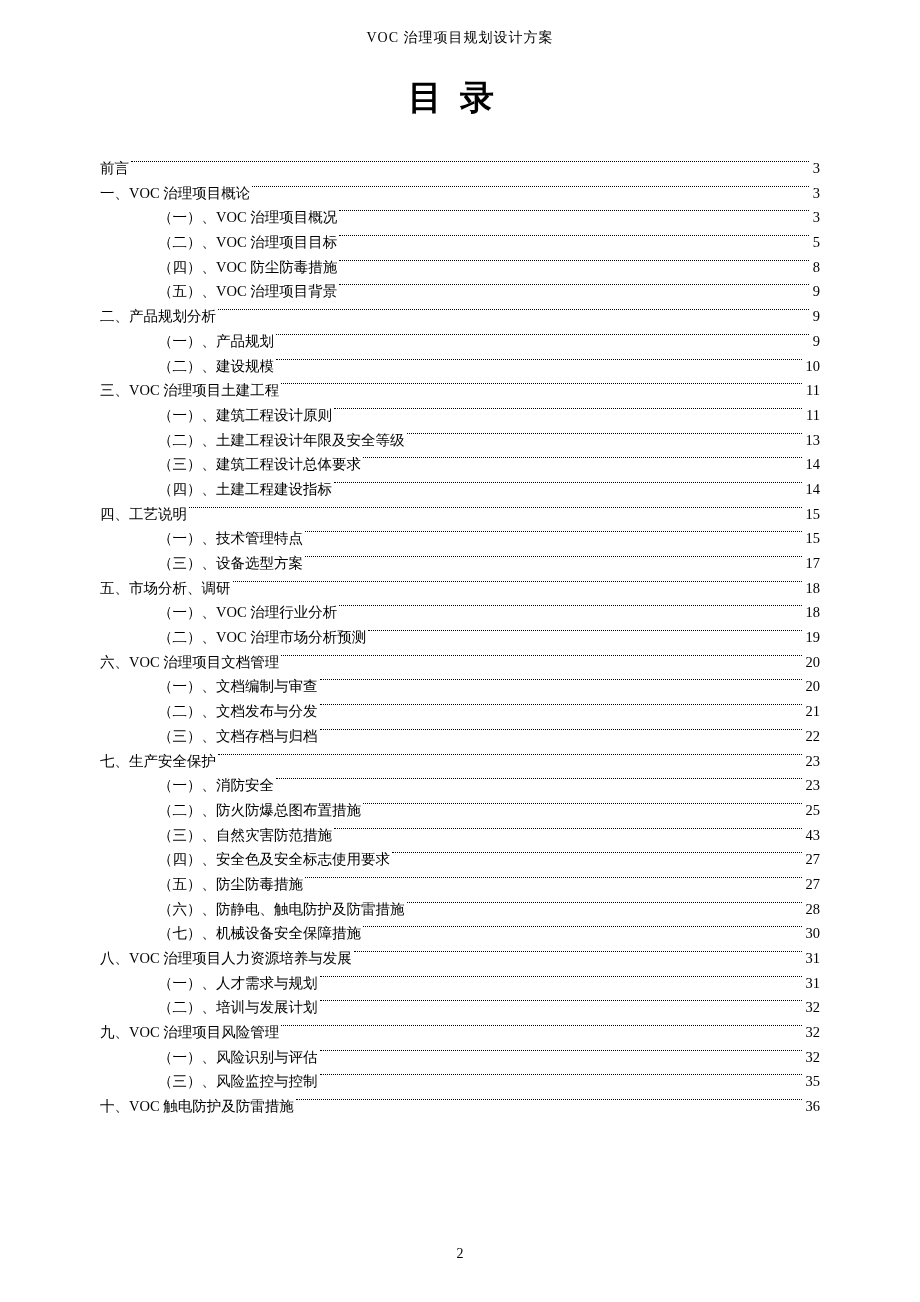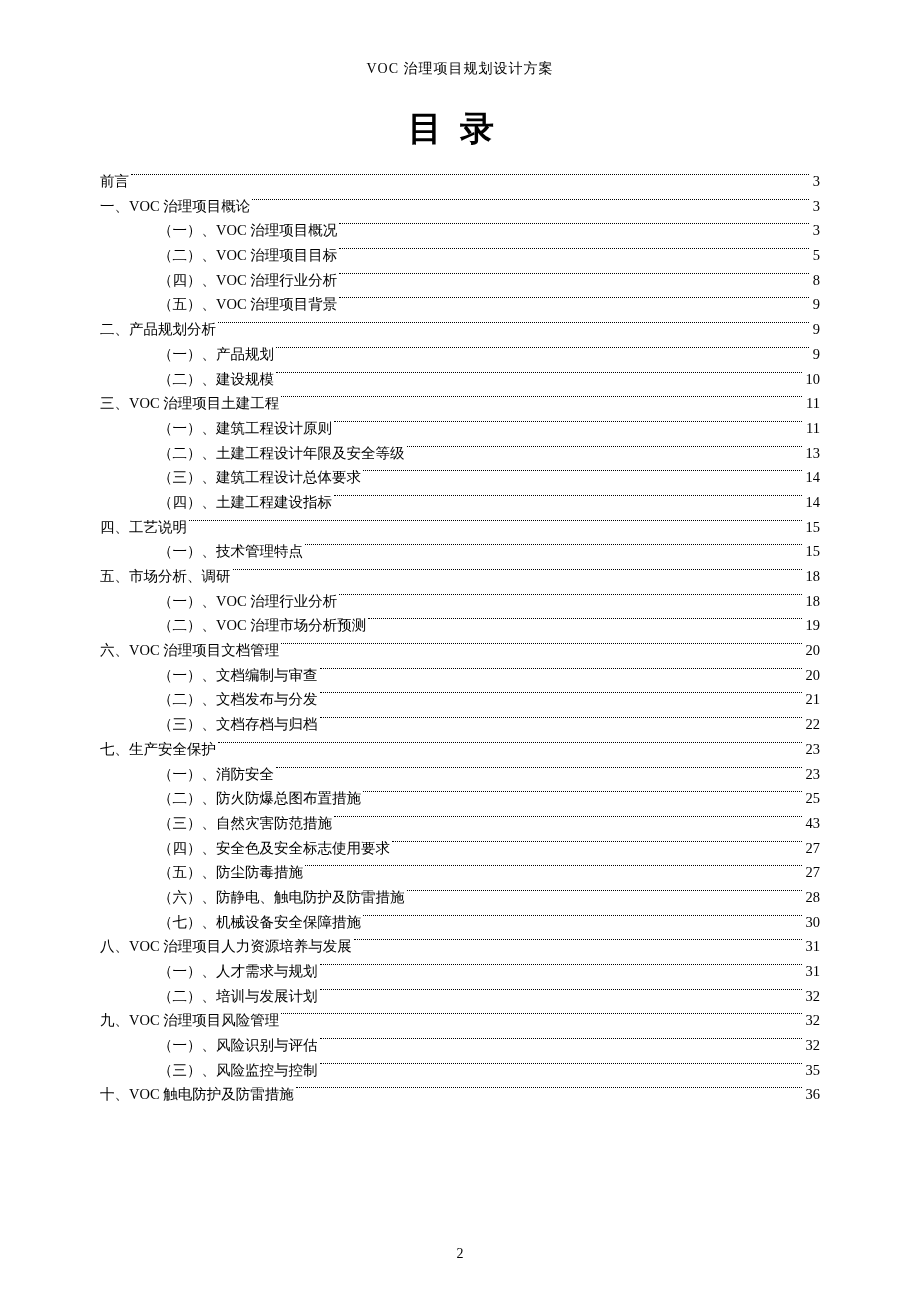--- a/index.html
+++ b/index.html
@@ -6,35 +6,35 @@
     margin: 0;
     padding: 0;
     background: #fff;
     font-family: "SimSun", "宋体", serif;
     color: #000;
   }
   .page {
     width: 920px;
     height: 1302px;
     box-sizing: border-box;
-    padding: 60px 100px 40px 100px;
+    padding: 29px 100px 40px 100px;
     position: relative;
   }
   .running-head {
     text-align: center;
     font-size: 14px;
     letter-spacing: 1px;
     margin-bottom: 28px;
   }
   .title {
     text-align: center;
     font-size: 34px;
     font-weight: bold;
     letter-spacing: 18px;
-    margin-bottom: 22px;
+    margin-bottom: 40px;
   }
   .toc {
     font-size: 14.5px;
     line-height: 1;
   }
   .toc-row {
     display: flex;
     align-items: flex-start;
     margin: 0 0 10.2px 0;
     white-space: nowrap;
@@ -86,21 +86,21 @@
         <span class="toc-label">（一）、VOC 治理项目概况</span>
         <span class="toc-dots"></span>
         <span class="toc-page">3</span>
       </div>
       <div class="toc-row lvl-1">
         <span class="toc-label">（二）、VOC 治理项目目标</span>
         <span class="toc-dots"></span>
         <span class="toc-page">5</span>
       </div>
       <div class="toc-row lvl-1">
-        <span class="toc-label">（四）、VOC 治理行业分析</span>
+        <span class="toc-label">（四）、VOC 防尘防毒措施</span>
         <span class="toc-dots"></span>
         <span class="toc-page">8</span>
       </div>
       <div class="toc-row lvl-1">
         <span class="toc-label">（五）、VOC 治理项目背景</span>
         <span class="toc-dots"></span>
         <span class="toc-page">9</span>
       </div>
       <div class="toc-row lvl-0">
         <span class="toc-label">二、产品规划分析</span>
@@ -145,20 +145,25 @@
       <div class="toc-row lvl-0">
         <span class="toc-label">四、工艺说明</span>
         <span class="toc-dots"></span>
         <span class="toc-page">15</span>
       </div>
       <div class="toc-row lvl-1">
         <span class="toc-label">（一）、技术管理特点</span>
         <span class="toc-dots"></span>
         <span class="toc-page">15</span>
       </div>
+      <div class="toc-row lvl-1">
+        <span class="toc-label">（三）、设备选型方案</span>
+        <span class="toc-dots"></span>
+        <span class="toc-page">17</span>
+      </div>
       <div class="toc-row lvl-0">
         <span class="toc-label">五、市场分析、调研</span>
         <span class="toc-dots"></span>
         <span class="toc-page">18</span>
       </div>
       <div class="toc-row lvl-1">
         <span class="toc-label">（一）、VOC 治理行业分析</span>
         <span class="toc-dots"></span>
         <span class="toc-page">18</span>
       </div>

